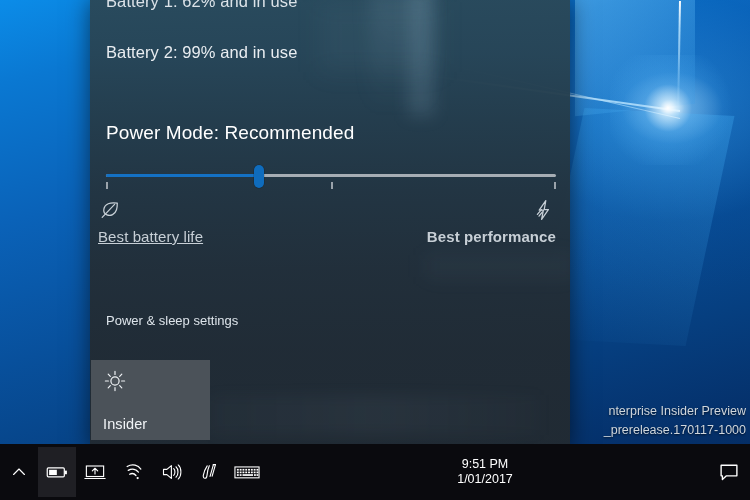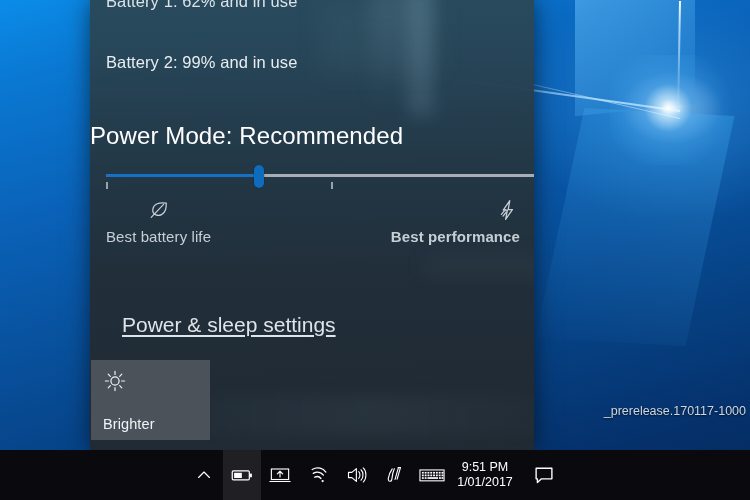--- a/index.html
+++ b/index.html
@@ -41,21 +41,21 @@
   
   #watermark{
     position:absolute; right:4px; top:402px; width:300px;
     text-align:right; color:#cfd6dd; font-size:12.5px; line-height:19px;
     text-shadow:0 1px 2px rgba(0,0,0,.65); white-space:nowrap; overflow:hidden;
   }
   #watermark div{ padding-right:0; }
 
   
   #flyout{
-    position:absolute; left:90px; top:0; width:444px; height:450px;
+    position:absolute; left:90px; top:0; width:480px; height:450px;
     background:
       linear-gradient(180deg,
         rgba(42,72,88,0.96) 0%,
         rgba(40,68,84,0.96) 12%,
         rgba(37,60,74,0.965) 26%,
         rgba(35,52,64,0.97) 42%,
         rgba(34,46,56,0.972) 60%,
         rgba(33,43,52,0.975) 78%,
         rgba(33,42,50,0.978) 100%);
     box-shadow:0 0 22px rgba(0,0,0,.55);
@@ -71,66 +71,66 @@
   #acr4{ position:absolute; left:335px; top:255px; width:150px; height:22px;
          background:rgba(160,185,205,.05); filter:blur(10px);}
   #acr5{ position:absolute; left:120px; top:395px; width:330px; height:40px;
          background:linear-gradient(90deg, rgba(120,140,160,.035), rgba(140,160,180,.07), rgba(120,140,160,.02)); filter:blur(7px);}
 
   .battery-line{
     position:absolute; left:16px; color:#e9edf1; font-size:16.5px;
     letter-spacing:.1px; white-space:nowrap;
   }
   #bat1{ top:-8px; color:#dbe2e8; }
-  #bat2{ top:53px;text-align:center; }
+  #bat2{ top:43px;text-align:center; }
 
   #power-mode-title{
-    position:absolute; left:0; top:122px;
-    color:#ffffff; font-size:24px; letter-spacing:.1px; white-space:nowrap;
+    position:absolute; left:16px; top:122px;
+    color:#ffffff; font-size:19px; letter-spacing:.1px; white-space:nowrap;
   }
 
   
   #slider{ position:absolute; left:16px; top:166px; width:450px; height:30px; }
   #track-bg{ position:absolute; left:0; top:8px; width:450px; height:2.6px; background:#a6adb4; border-radius:2px;}
   #track-fill{ position:absolute; left:0; top:8px; height:2.6px; background:#1471c4; border-radius:2px;}
   .tick{ position:absolute; top:16px; width:1.6px; height:7px; background:#9aa3ab; }
   #thumb{
     position:absolute; top:-1px; width:10px; height:23px;
     background:#0f6cbd; border-radius:6px;
     box-shadow:0 0 0 .5px rgba(0,0,0,.25);
   }
 
   
   .endpoint{ position:absolute; top:198px; color:#c7cfd6; }
-  #ep-left{ left:16px; text-align:center; }
+  #ep-left{ left:8px; text-align:left;text-decoration:underline; }
   #ep-right{ right:14px; text-align:right;font-weight:bold; }
   .endpoint .ep-icon{ display:block; height:26px; }
   .endpoint .ep-text{ display:block; font-size:15px; margin-top:4px; letter-spacing:.1px; white-space:nowrap;}
 
   #power-sleep-link{
     position:absolute; left:16px; top:313px;
-    color:#dde4ea; font-size:21px; text-decoration:underline;
-    text-underline-offset:3px; white-space:nowrap; cursor:pointer;margin-left:16px;
+    color:#dde4ea; font-size:13px; 
+    text-underline-offset:3px; white-space:nowrap; cursor:pointer;
   }
 
   
   #brighter-tile{
     position:absolute; left:1px; top:360px; width:119px; height:80px;
     background:#4b5259; cursor:pointer;
   }
   #brighter-icon{ position:absolute; left:12px; top:9px; }
   #brighter-label{
     position:absolute; left:12px; bottom:8px;
     color:#f1f4f7; font-size:14.5px; letter-spacing:.1px;
   }
 
   
   #taskbar{
-    position:absolute; left:0; bottom:0; width:750px; height:50px;
-    background:#0a0a0e; display:flex; align-items:center; justify-content:center;
+    position:absolute; left:0; bottom:0; width:750px; height:56px;
+    background:#0a0a0e; display:flex; align-items:center; justify-content:space-between;
   }
   #tray{ display:flex; align-items:center; height:50px; }
   .tray-btn{
     width:38px; height:50px; display:flex; align-items:center; justify-content:center;
     cursor:pointer;
   }
   .tray-btn.active{ background:#1f1f24; }
   #clock{
     height:50px; display:flex; flex-direction:column; align-items:center;
     justify-content:center; color:#ffffff; font-size:12.5px; line-height:15px;
@@ -147,20 +147,21 @@
 <div id="desktop">
   <div id="pane-a"></div>
   <div id="pane-b"></div>
   <div class="beam" id="beam1"></div>
   <div class="beam" id="beam2"></div>
   <div class="beam" id="beam3"></div>
   <div id="glow"></div>
 </div>
 
 <div id="watermark">
+  <div>nterprise Insider Preview</div>
   <div>_prerelease.170117-1000</div>
 </div>
 
 <div id="flyout">
 
   <div id="acr1"></div>
   <div id="acr2"></div>
   <div id="acr3"></div>
   <div id="acr4"></div>
   <div id="acr5"></div>
@@ -202,21 +203,21 @@
 
   <div id="power-sleep-link">Power &amp; sleep settings</div>
 
   <div id="brighter-tile" style="background: rgb(75, 82, 89);">
     <span id="brighter-icon">
       <svg width="24" height="24" viewBox="0 0 24 24" fill="none" stroke="#f1f4f7" stroke-width="1.2" stroke-linecap="round">
         <circle cx="12" cy="12" r="4.1"></circle>
         <path d="M12 2.4v3M12 18.6v3M2.4 12h3M18.6 12h3M5.2 5.2l2.1 2.1M16.7 16.7l2.1 2.1M18.8 5.2l-2.1 2.1M7.3 16.7l-2.1 2.1"></path>
       </svg>
     </span>
-    <span id="brighter-label">Brighter</span>
+    <span id="brighter-label">Insider</span>
   </div>
 </div>
 
 <div id="taskbar" style="background: rgb(10, 10, 14);">
   <div id="tray">
 
     <div class="tray-btn">
       <svg width="20" height="20" viewBox="0 0 24 24" fill="none" stroke="#ffffff" stroke-width="1.4" stroke-linecap="round" stroke-linejoin="round">
         <path d="M5.5 15 L12 8.4 L18.5 15"></path>
       </svg>

